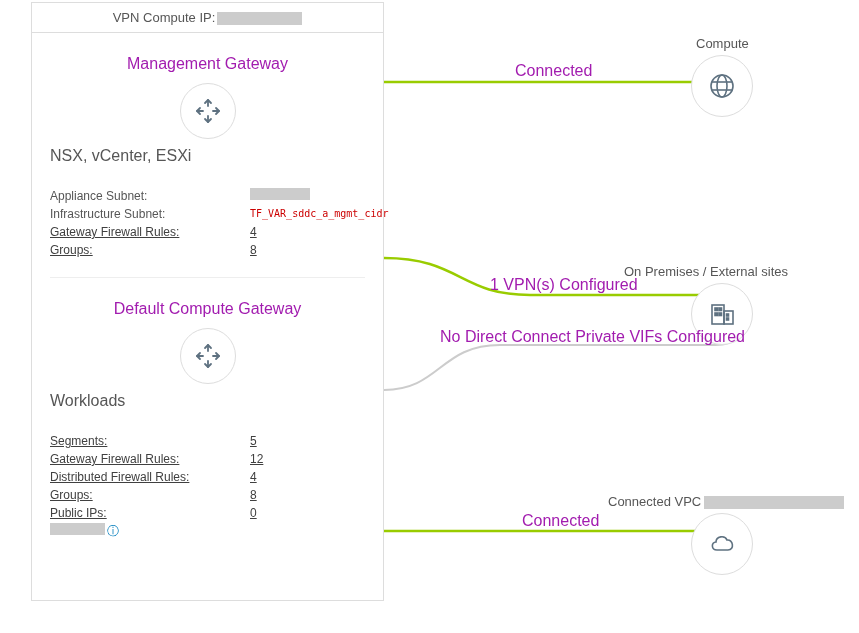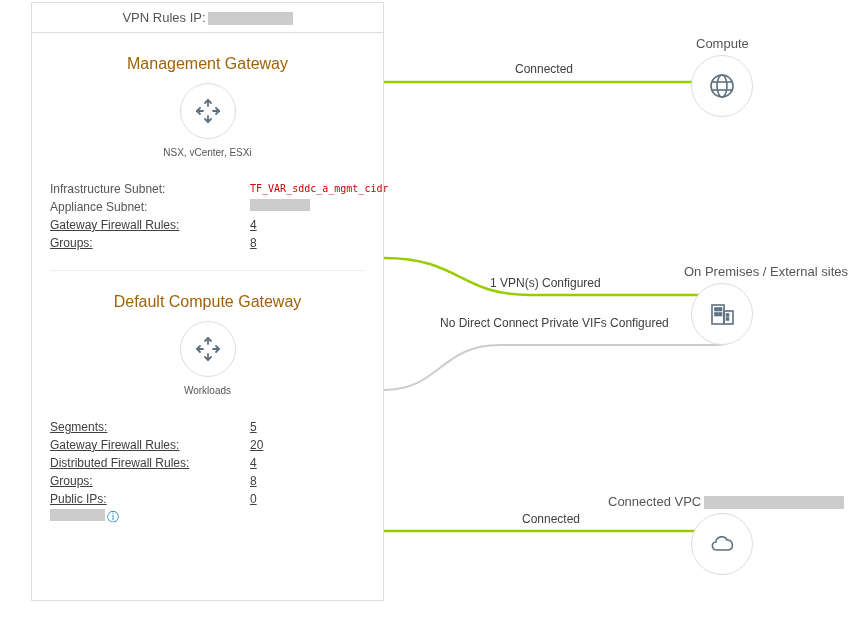--- a/index.html
+++ b/index.html
@@ -45,41 +45,40 @@
     background: #ccc;
     vertical-align: middle;
     margin-left: 2px;
   }
   .gateway-section {
     padding: 22px 18px 18px 18px;
   }
   .section-title {
     text-align: center;
     font-size: 16px;
-    color: #a16207;
+    color: #a21caf;
     margin-bottom: 10px;
   }
   .gateway-icon-wrap {
     display: flex;
     justify-content: center;
     margin-bottom: 8px;
   }
   .circle-icon {
     width: 56px;
     height: 56px;
     border: 1px solid #ddd;
     border-radius: 50%;
     background: #fff;
     display: flex;
     align-items: center;
     justify-content: center;
   }
   .subtitle {
-    text-align: center;
-    font-size: 10px;
+    font-size: 16px;
     color: #565656;
     margin-bottom: 22px;
   }
   .kv-table {
     width: 100%;
     font-size: 12px;
     line-height: 18px;
   }
   .kv-row { display: flex; }
   .kv-key { flex: 0 0 200px; }
@@ -119,22 +118,22 @@
     justify-content: center;
   }
   .node-label {
     position: absolute;
     font-size: 13px;
     color: #565656;
     white-space: nowrap;
   }
   .conn-label {
     position: absolute;
-    font-size: 12px;
-    color: #404040;
+    font-size: 16px;
+    color: #a21caf;
     white-space: nowrap;
   }
   .redact-inline {
     display:inline-block;
     background:#ccc;
     width:140px;
     height:13px;
     vertical-align:middle;
     margin-left:3px;
   }
@@ -148,21 +147,21 @@
 
   <path d="M 384 258 C 460 258 460 295 530 295 L 700 295" stroke="#99cc00" stroke-width="2.5" fill="none"></path>
 
   <path d="M 384 390 C 440 390 440 345 500 345 L 715 345 C 740 345 740 330 740 320" stroke="#cccccc" stroke-width="2" fill="none"></path>
 
   <path d="M 384 531 L 700 531" stroke="#99cc00" stroke-width="2.5" fill="none"></path>
 </svg>
 
 <div class="panel-left">
   <div class="vpn-header">
-    <span>VPN Rules IP:</span><span class="redact"></span>
+    <span>VPN Compute IP:</span><span class="redact"></span>
   </div>
 
   <div class="gateway-section">
     <div class="section-title">Management Gateway</div>
     <div class="gateway-icon-wrap">
       <div class="circle-icon">
         <svg width="30" height="30" viewBox="0 0 30 30">
           <g stroke="#5e7180" stroke-width="1.8" fill="none" stroke-linecap="round" stroke-linejoin="round">
             <path d="M15 4 L15 10"></path>
               <path d="M12 7 L15 4 L18 7"></path>
@@ -172,26 +171,26 @@
               <path d="M7 12 L4 15 L7 18"></path>
             <path d="M26 15 L20 15"></path>
               <path d="M23 12 L26 15 L23 18"></path>
           </g>
         </svg>
       </div>
     </div>
     <div class="subtitle">NSX, vCenter, ESXi</div>
     <div class="kv-table">
       <div class="kv-row">
+        <div class="kv-key">Appliance Subnet:</div>
+        <div class="kv-val"><span class="kv-val redact" style="width:60px"></span></div>
+      </div>
+      <div class="kv-row">
         <div class="kv-key">Infrastructure Subnet:</div>
         <div class="kv-val tfvar">TF_VAR_sddc_a_mgmt_cidr</div>
-      </div>
-      <div class="kv-row">
-        <div class="kv-key">Appliance Subnet:</div>
-        <div class="kv-val"><span class="kv-val redact" style="width:60px"></span></div>
       </div>
       <div class="kv-row">
         <div class="kv-key link">Gateway Firewall Rules:</div>
         <div class="kv-val link">4</div>
       </div>
       <div class="kv-row">
         <div class="kv-key link">Groups:</div>
         <div class="kv-val link">8</div>
       </div>
     </div>
@@ -218,21 +217,21 @@
       </div>
     </div>
     <div class="subtitle">Workloads</div>
     <div class="kv-table">
       <div class="kv-row">
         <div class="kv-key link">Segments:</div>
         <div class="kv-val link">5</div>
       </div>
       <div class="kv-row">
         <div class="kv-key link">Gateway Firewall Rules:</div>
-        <div class="kv-val link">20</div>
+        <div class="kv-val link">12</div>
       </div>
       <div class="kv-row">
         <div class="kv-key link">Distributed Firewall Rules:</div>
         <div class="kv-val link">4</div>
       </div>
       <div class="kv-row">
         <div class="kv-key link">Groups:</div>
         <div class="kv-val link">8</div>
       </div>
       <div class="kv-row">
@@ -254,37 +253,37 @@
     <g stroke="#5e7180" stroke-width="1.6" fill="none">
       <circle cx="17" cy="17" r="11"></circle>
       <ellipse cx="17" cy="17" rx="5" ry="11"></ellipse>
       <path d="M7 13 L27 13"></path>
       <path d="M7 21 L27 21"></path>
     </g>
   </svg>
 </div>
 <div class="conn-label" style="top:62px; left:515px;">Connected</div>
 
-<div class="node-label" style="top:264px; left:684px;">On Premises / External sites</div>
+<div class="node-label" style="top:264px; left:624px;">On Premises / External sites</div>
 <div class="node" style="top:283px; left:691px;">
   <svg width="34" height="34" viewBox="0 0 34 34">
     <g stroke="#5e7180" stroke-width="1.6" fill="none">
       <rect x="7" y="8" width="12" height="19"></rect>
       <rect x="19" y="14" width="9" height="13"></rect>
       <rect x="10" y="11" width="2.5" height="2.5" fill="#5e7180"></rect>
       <rect x="14" y="11" width="2.5" height="2.5" fill="#5e7180"></rect>
       <rect x="10" y="16" width="2.5" height="2.5" fill="#5e7180"></rect>
       <rect x="14" y="16" width="2.5" height="2.5" fill="#5e7180"></rect>
       <rect x="21.5" y="17" width="2" height="2" fill="#5e7180"></rect>
       <rect x="21.5" y="21" width="2" height="2" fill="#5e7180"></rect>
     </g>
   </svg>
 </div>
 <div class="conn-label" style="top:276px; left:490px;">1 VPN(s) Configured</div>
-<div class="conn-label" style="top:316px; left:440px;">No Direct Connect Private VIFs Configured</div>
+<div class="conn-label" style="top:328px; left:440px;">No Direct Connect Private VIFs Configured</div>
 
 <div class="node-label" style="top:494px; left:608px;">
   <span>Connected VPC</span><span class="redact-inline"></span>
 </div>
 <div class="node" style="top:513px; left:691px;">
   <svg width="34" height="34" viewBox="0 0 34 34">
     <g stroke="#5e7180" stroke-width="1.6" fill="none">
       <path d="M12 23 C 6 23 6 15 11 15 C 11 9 20 8 22 13 C 28 12 30 23 23 23 Z"></path>
     </g>
   </svg>

